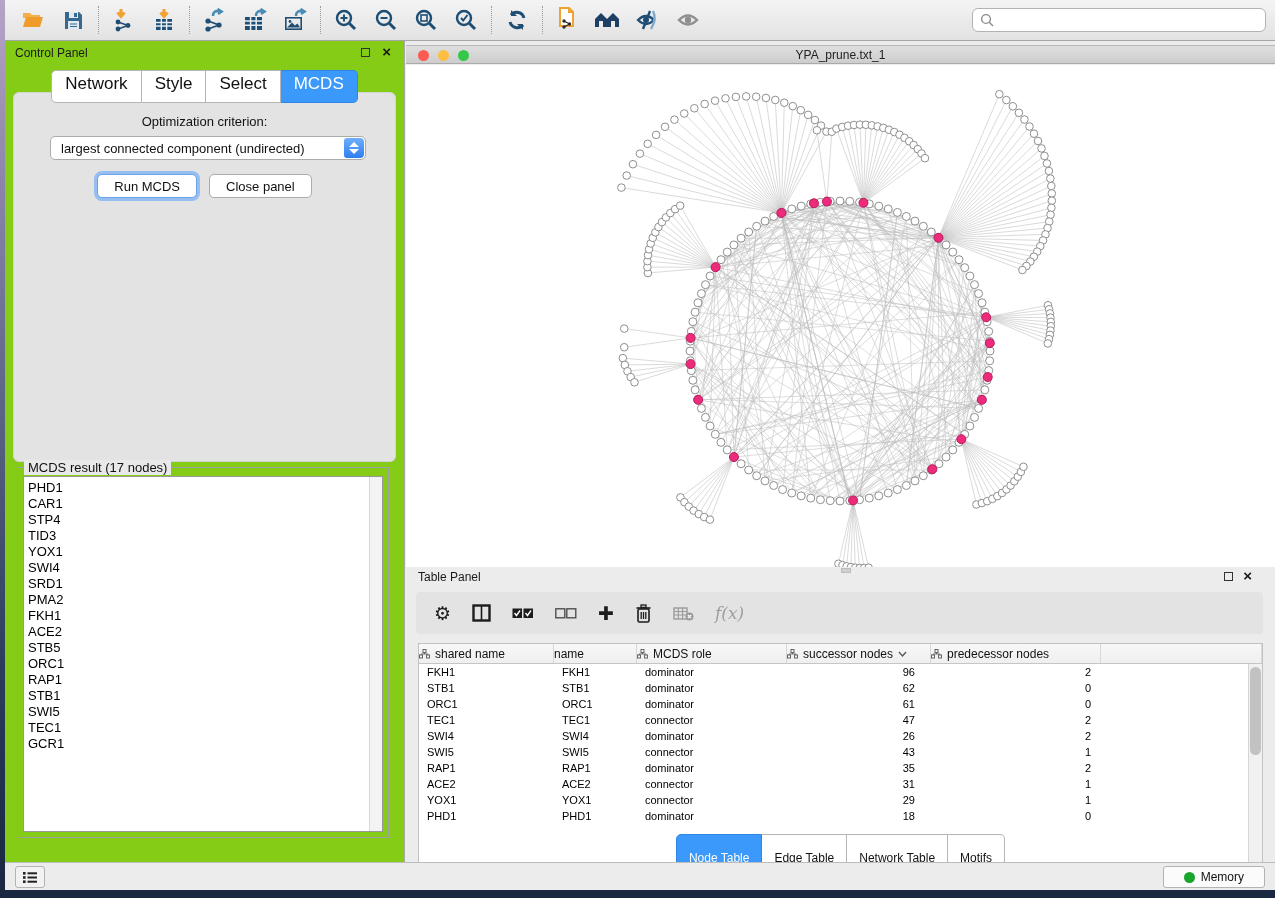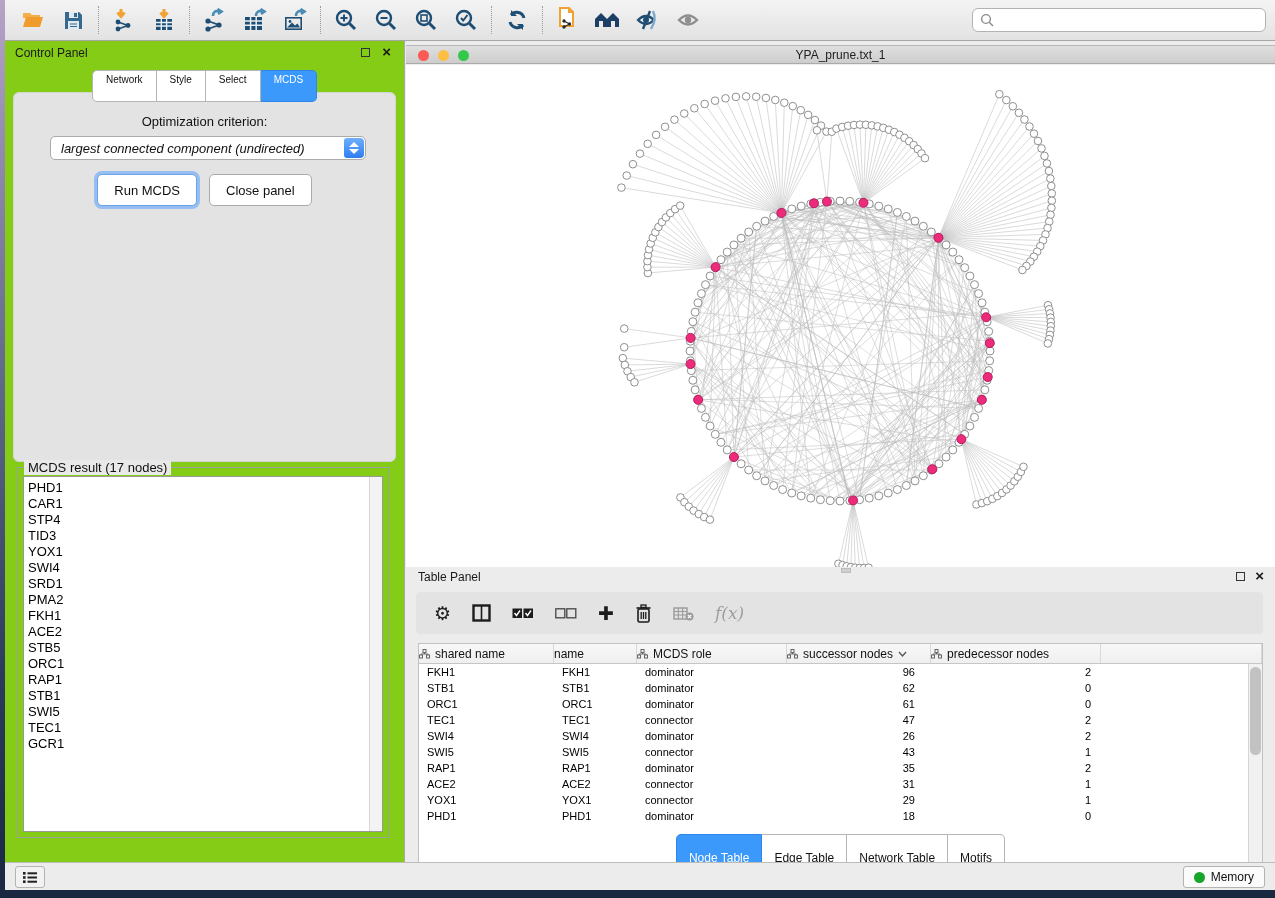--- a/index.html
+++ b/index.html
@@ -27,61 +27,61 @@
   
   .cpanel { position:absolute; left:0; top:0; width:400px; bottom:0;
     background:#84cc16; border-right:1px solid #a9a9a9; }
   .panel-titlebar { position:absolute; left:0; right:0; top:0; height:24px; }
   .panel-title { position:absolute; left:10px; top:5px; font-size:12px; color:#1a1a1a; }
   .float-box { position:absolute; top:7px; width:9px; height:9px; border:1.5px solid #333; background:transparent; }
   .close-x { position:absolute; top:3px; font-size:15px; font-weight:bold; color:#1a1a1a; line-height:16px; }
   .cpanel .float-box { right:34px; } .cpanel .close-x { right:13px; }
 
   .cp-tabs { position:absolute; left:0; right:0; top:29px; display:flex; justify-content:center; z-index:2; }
-  .tab { font-size:10px; padding:3px 13px 16px; background:#fff; border:1px solid #b5b5b5;
+  .tab { font-size:17px; padding:3px 13px 8px; background:#fff; border:1px solid #b5b5b5;
     border-left-width:0; color:#111; }
   .tab:first-child { border-left-width:1px; border-radius:5px 0 0 5px; }
   .tab:last-child { border-radius:0 5px 5px 0; }
   .tab.active { background:#3b99fc; border-color:#2f86e8; color:#fff; }
 
   .cp-inner { position:absolute; left:8px; right:8px; top:51px; height:370px;
     background:#e3e3e3; border:1px solid #d4d4d4; border-radius:6px; }
   .opt-label { position:absolute; left:0; right:0; top:21px; text-align:center; font-size:13px; color:#111; }
   .dropdown { position:absolute; left:36px; top:43px; width:316px; height:24px; background:#fff;
     border:1px solid #ababab; border-radius:5px; font-size:13px; color:#111; }
-  .dropdown .val { position:absolute; left:10px; top:4px;font-style:italic; }
+  .dropdown .val { position:absolute; left:10px; top:4px; }
   .dropdown .stepper { position:absolute; right:1px; top:1px; bottom:1px; width:20px; border-radius:3px 4px 4px 3px;
     background:linear-gradient(#6fb0fc,#2e7ef0); }
   .stepper i { position:absolute; left:5px; width:0; height:0; border-left:5px solid transparent; border-right:5px solid transparent; }
   .stepper .up { top:4px; border-bottom:5px solid #fff; }
   .stepper .dn { bottom:4px; border-top:5px solid #fff; }
   .cp-buttons { position:absolute; left:0; right:0; top:81px; display:flex; justify-content:center; gap:12px; }
   .btn { font-size:13px; color:#111; background:#fff; border:1px solid #ababab; border-radius:5px;
-    height:32px; padding:0 16px; }
+    height:24px; padding:0 16px; }
   .btn.focused { box-shadow:0 0 0 3px rgba(100,165,250,.6); border-color:#6aa3e8; }
 
   .mcds-box { position:absolute; left:12px; right:15px; top:426px; height:371px;
     border:1px solid #9f9f9f; }
   .mcds-legend { position:absolute; left:6px; top:-8px; background:#e9e9e9; padding:0 4px; font-size:13px; color:#111; }
   .mcds-list { position:absolute; left:5px; right:5px; top:8px; bottom:5px; background:#fff;
     border:1px solid #989898; padding:3px 0 0 4px; overflow:hidden; }
   .mcds-list .item { font-size:13px; line-height:16px; color:#000; }
   .mcds-scroll { position:absolute; right:0; top:0; bottom:0; width:13px; background:#f3f3f3; border-left:1px solid #d8d8d8; }
 
   
   .region { position:absolute; left:401px; right:0; top:0; bottom:0; }
   .nettitle { position:absolute; left:0; right:0; top:4px; height:19px;
     background:linear-gradient(#dfdfdf,#cdcdcd); border-top:1px solid #b8b8b8; border-bottom:1px solid #aaa; }
   .light { position:absolute; top:4px; width:11px; height:11px; border-radius:50%; }
   .nettitle .t { position:absolute; left:0; right:0; top:2px; text-align:center; font-size:12px; color:#222; }
   .canvas { position:absolute; left:0; right:0; top:24px; height:502px; background:#fff; }
   .grip { position:absolute; bottom:-6px; left:50%; width:10px; height:5px; background:#cfcfcf; border:1px solid #bdbdbd; }
 
   
-  .tp-titlebar { position:absolute; left:0; right:0; top:525px; height:22px; }
+  .tp-titlebar { position:absolute; left:0; right:12px; top:525px; height:22px; }
   .tp-titlebar .panel-title { top:4px; left:12px; }
   .tp-titlebar .float-box { right:30px; top:6px; } .tp-titlebar .close-x { right:11px; top:2px; }
   .tp-toolbar { position:absolute; left:10px; right:12px; top:551px; height:42px;
     background:#e3e3e3; border-radius:4px; display:flex; align-items:center; gap:21px; padding-left:18px; }
   .ticon { display:flex; align-items:center; justify-content:center; border:none; background:transparent; height:30px; }
   .glyph { font-family:"DejaVu Sans", sans-serif; font-size:19px; color:#1c1c1c; line-height:1; }
   .fx { font-family:"DejaVu Serif", serif; font-style:italic; font-size:17px; color:#9e9e9e; }
 
   .tablewrap { position:absolute; left:12px; right:12px; top:602px; height:222px; background:#fff; border:1px solid #c2c2c2; }
   .thead { position:absolute; left:0; right:0; top:0; height:20px; display:grid;
@@ -99,21 +99,21 @@
   .vthumb { position:absolute; left:1px; right:1px; top:3px; height:88px; background:#c2c2c2; border-radius:6px; }
 
   .tp-tabs { position:absolute; left:0; right:0; top:793px; display:flex; justify-content:center; }
   .tp-tabs .tab { font-size:12px; padding:16px 12px 4px; }
 
   
   .statusbar { position:absolute; left:0; right:0; bottom:0; height:28px; background:#ececec; border-top:1px solid #bcbcbc; }
   .listbtn { position:absolute; left:10px; top:3px; width:30px; height:22px; background:#f2f2f2;
     border:1px solid #b3b3b3; border-radius:3px; display:flex; align-items:center; justify-content:center; }
   .membtn { position:absolute; right:10px; top:3px; height:22px; background:#fbfbfb; border:1px solid #b3b3b3;
-    border-radius:3px; display:flex; align-items:center; gap:6px; padding:0 10px; font-size:12px; color:#111; }
+    border-radius:3px; display:flex; align-items:center; gap:6px; padding:0 20px; font-size:12px; color:#111; }
   .memdot { width:11px; height:11px; border-radius:50%; background:#17a52b; }
 </style>
 </head>
 <body>
 
 <div class="app">
 
   <div class="toolbar">
     <button class="tbtn">
       <svg width="24" height="22" viewBox="0 0 24 22">

